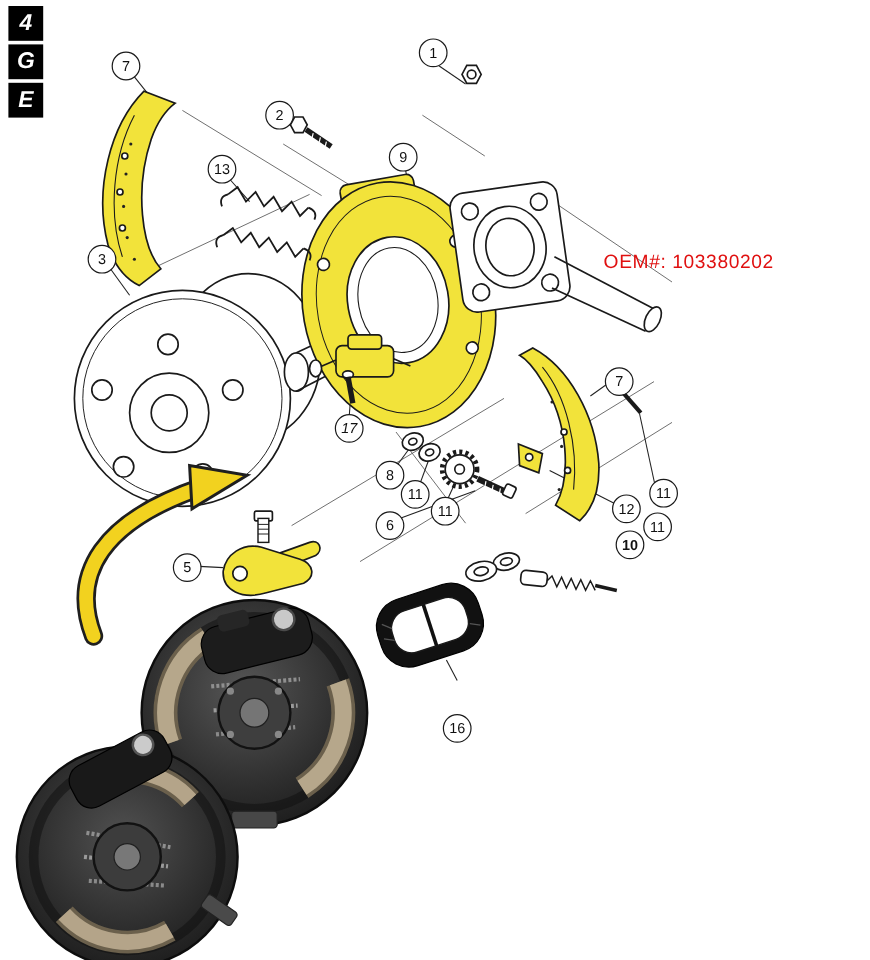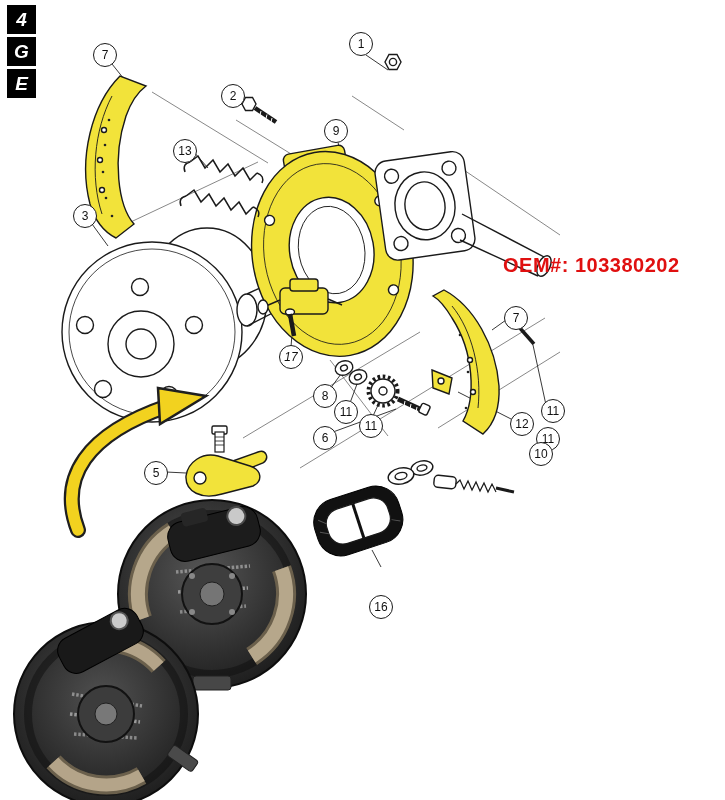--- a/index.html
+++ b/index.html
@@ -14,23 +14,22 @@
   .corner-tab {
     width:29px; height:29px; background:#000; color:#fff;
     display:flex; align-items:center; justify-content:center;
     font-weight:bold; font-style:italic; font-size:19px;
   }
 
   
   .oem {
     position:absolute; left:503px; top:210px; z-index:6;
     color:var(--oem_text, #e01010);
-    font-size:20px; font-weight:bold; letter-spacing:0.5px;
+    font-size:16px; font-weight:normal; letter-spacing:0.5px;
     white-space:nowrap;
-    margin-top:44px;
   }
 
   
   #callout-layer { position:absolute; inset:0; z-index:5; pointer-events:none; }
   .callout {
     position:absolute; box-sizing:border-box;
     width:24px; height:24px; border:1.6px solid #1a1a1a; border-radius:50%;
     background:#fff; color:#111;
     display:flex; align-items:center; justify-content:center;
     font-size:12px; line-height:1;
@@ -308,30 +307,30 @@
     <div class="corner-tab">G</div>
     <div class="corner-tab">E</div>
   </div>
 
   <div class="oem">OEM#:  103380202</div>
 
   <div id="callout-layer">
       <div class="callout" style="left: 93px; top: 43px;">7</div>
       <div class="callout" style="left: 349px; top: 32px;">1</div>
       <div class="callout" style="left: 221px; top: 84px;">2</div>
-      <div class="callout" style="left: 173px; top: 139px;">13</div>
+      <div class="callout" style="left: 173px; top: 129px;">13</div>
       <div class="callout" style="left: 324px; top: 119px;">9</div>
       <div class="callout" style="left: 73px; top: 204px;">3</div>
       <div class="callout" style="left: 279px; top: 345px; font-style: italic;">17</div>
       <div class="callout" style="left: 313px; top: 384px;">8</div>
       <div class="callout" style="left: 334px; top: 400px;">11</div>
       <div class="callout" style="left: 359px; top: 414px;">11</div>
       <div class="callout" style="left: 313px; top: 426px;">6</div>
       <div class="callout" style="left: 144px; top: 461px;">5</div>
       <div class="callout" style="left: 504px; top: 306px;">7</div>
       <div class="callout" style="left: 541px; top: 399px;">11</div>
       <div class="callout" style="left: 510px; top: 412px;">12</div>
       <div class="callout" style="left: 536px; top: 427px;">11</div>
-      <div class="callout" style="left: 529px; top: 442px;">10</div>
+      <div class="callout" style="left: 513px; top: 442px; font-weight: bold;">10</div>
       <div class="callout" style="left: 369px; top: 595px;">16</div>
     </div>
 
 </div>
 
 </body></html>

